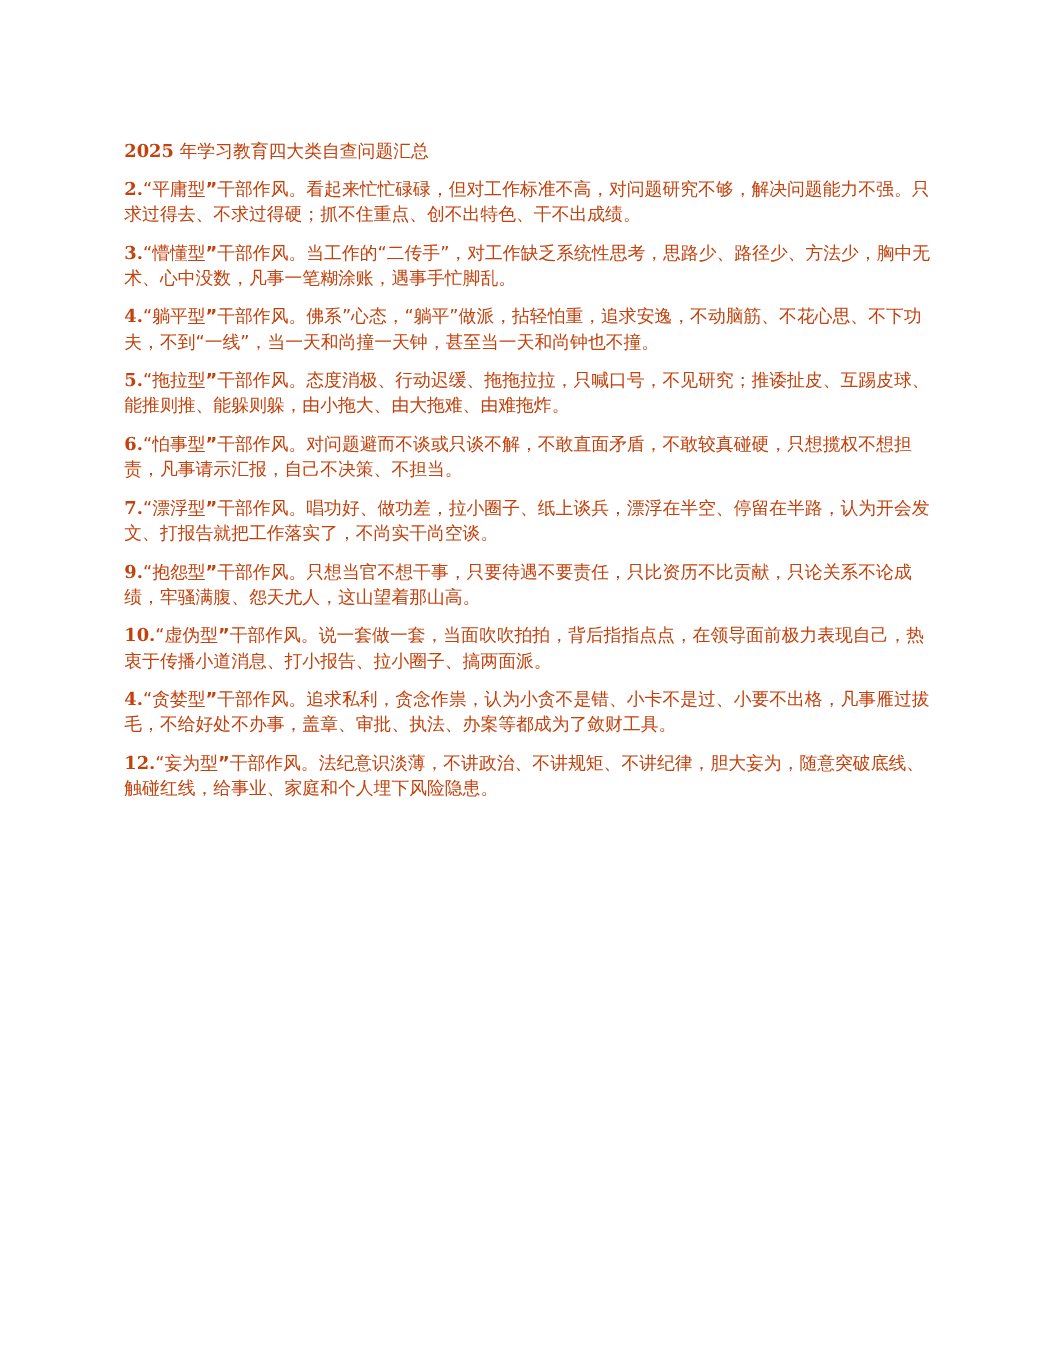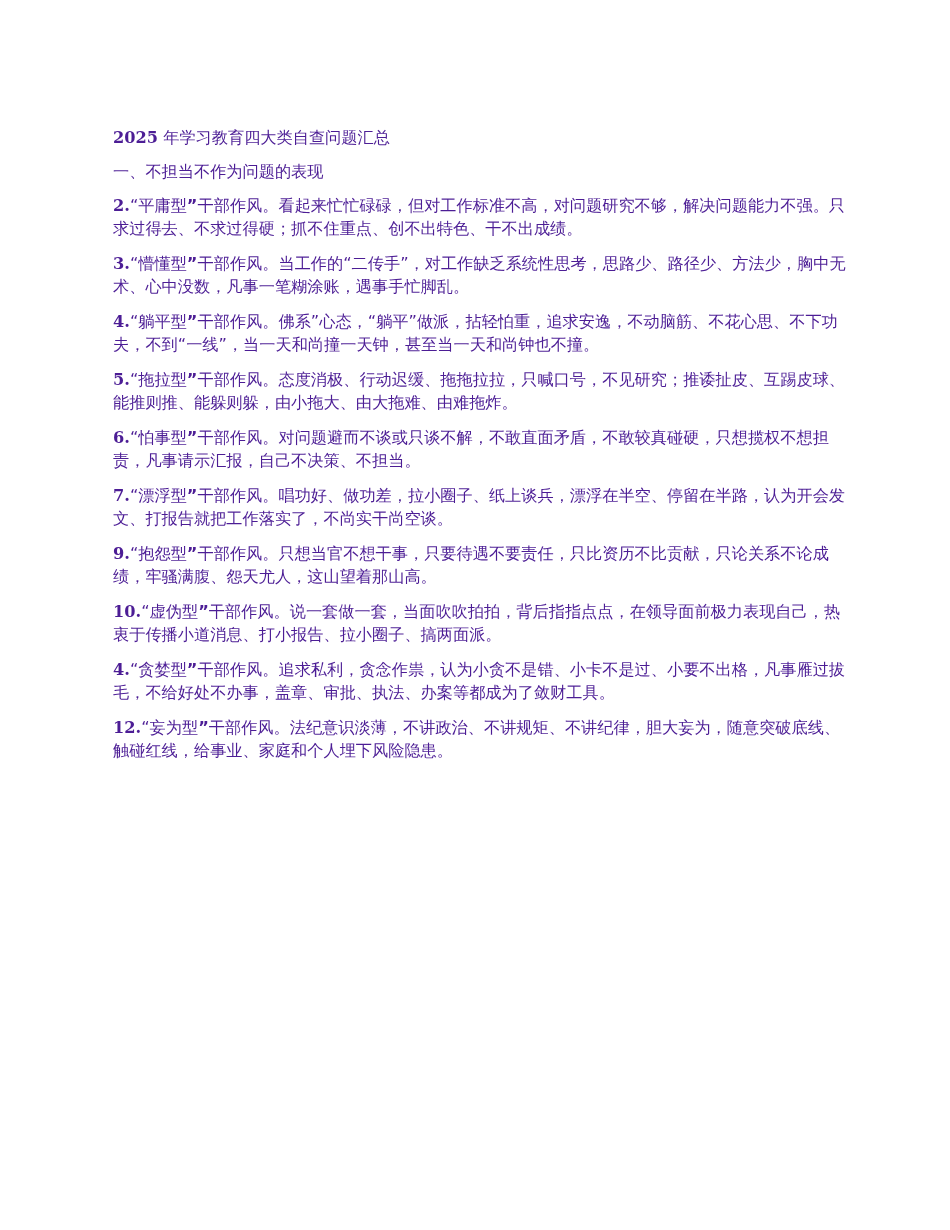--- a/index.html
+++ b/index.html
@@ -2,21 +2,21 @@
 <html><head>
 <meta charset="utf-8">
 <style>
   html, body { margin: 0; padding: 0; background: #ffffff; }
   body { width: 950px; height: 1230px; position: relative; overflow: hidden; }
   .page {
     position: absolute;
     left: 113px;
     top: 126px;
     width: 738px;
-    color: #4c1d95;
+    color: #c2410c;
     font-family: "DejaVu Sans", "Liberation Sans", sans-serif;
     font-size: 16.2px;
     line-height: 23px;
   }
   .title {
     margin: 0 0 11px 0;
     font-size: 16.2px;
     font-weight: normal;
     line-height: 23px;
   }
@@ -25,21 +25,20 @@
   .item { margin: 0 0 12px 0; }
   .num { font-family: "DejaVu Serif", "Liberation Serif", serif; font-weight: bold; }
   .q { font-weight: bold; }
 </style>
 </head>
 <body>
 
 <div class="page">
   <p class="title"><span class="year">2025</span><span> 年学习教育四大类自查问题汇总</span></p>
 
-  <p class="section">一、不担当不作为问题的表现</p>
 
 
   <p class="item"><span class="num">2.</span><span>“</span><span>平庸型</span><span class="q">”</span><span>干部作风。看起来忙忙碌碌，但对工作标准不高，对问题研究不够，解决问题能力不强。只求过得去、不求过得硬；抓不住重点、创不出特色、干不出成绩。</span></p>
 
   <p class="item"><span class="num">3.</span><span>“</span><span>懵懂型</span><span class="q">”</span><span>干部作风。当工作的“二传手”，对工作缺乏系统性思考，思路少、路径少、方法少，胸中无术、心中没数，凡事一笔糊涂账，遇事手忙脚乱。</span></p>
 
   <p class="item"><span class="num">4.</span><span>“</span><span>躺平型</span><span class="q">”</span><span>干部作风。佛系”心态，“躺平”做派，拈轻怕重，追求安逸，不动脑筋、不花心思、不下功夫，不到“一线”，当一天和尚撞一天钟，甚至当一天和尚钟也不撞。</span></p>
 
   <p class="item"><span class="num">5.</span><span>“</span><span>拖拉型</span><span class="q">”</span><span>干部作风。态度消极、行动迟缓、拖拖拉拉，只喊口号，不见研究；推诿扯皮、互踢皮球、能推则推、能躲则躲，由小拖大、由大拖难、由难拖炸。</span></p>
 

